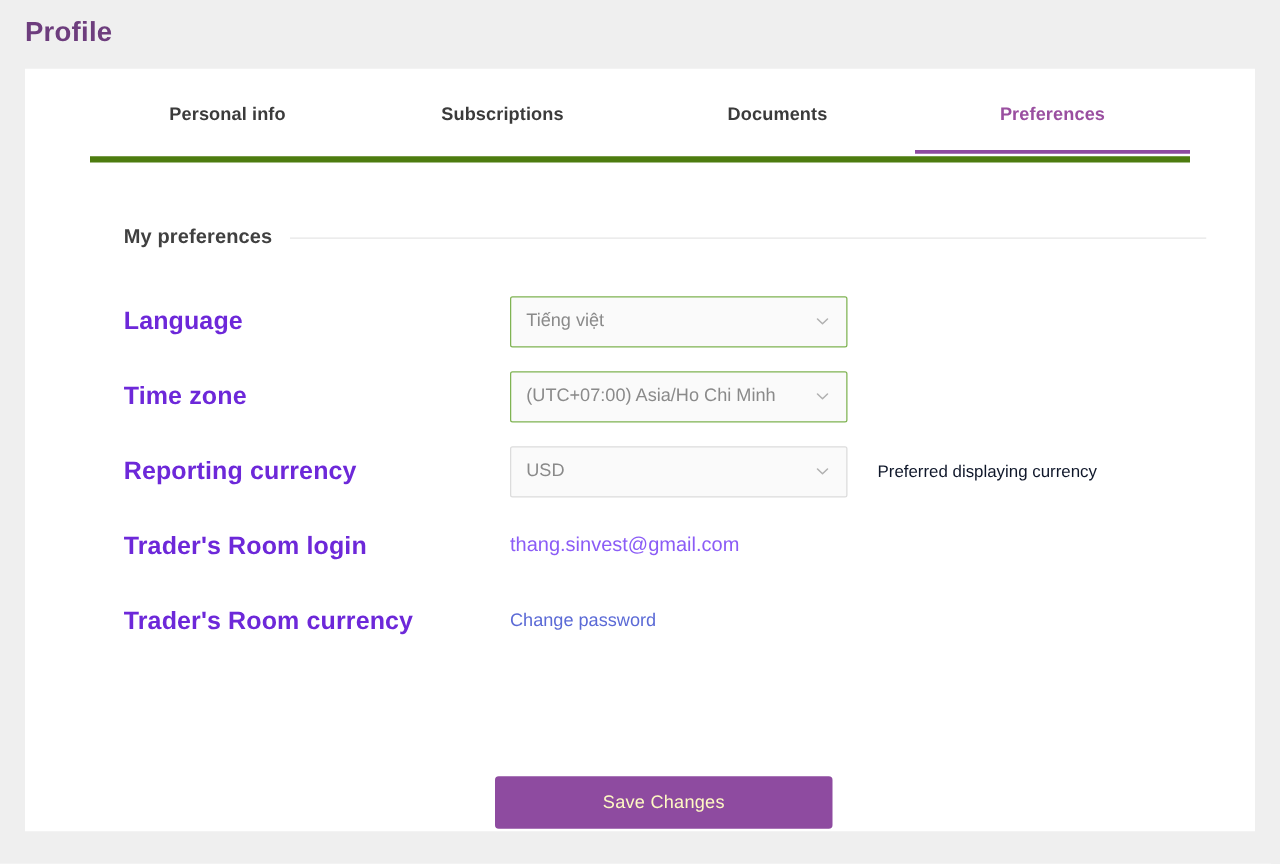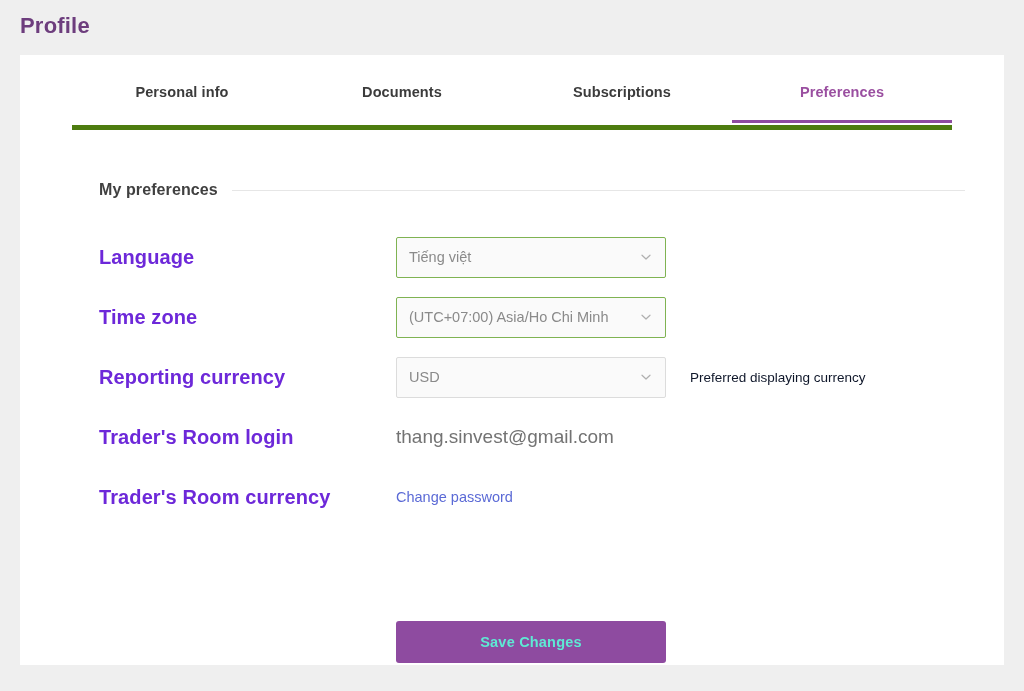--- a/index.html
+++ b/index.html
@@ -112,20 +112,21 @@
   .f-label {
     width: 297px;
     font-size: 20px;
     font-weight: bold;
     color: #6d28d9;
     letter-spacing: 0.1px;
   }
   .f-control {
     width: 218px;
     position: relative;
+    margin-left: 12px;
   }
 
   .select {
     position: relative;
     width: 270px;
     height: 41px;
     background: #fafafa;
     border: 1px solid #dcdcdc;
     border-radius: 2px;
     display: flex;
@@ -155,62 +156,62 @@
     position: absolute;
     left: 294px;
     top: 50%;
     transform: translateY(-50%);
     font-size: 13.5px;
     color: #0f172a;
     white-space: nowrap;
   }
 
   .static-value {
-    font-size: 19px;
-    color: #737373;
+    font-size: 16px;
+    color: #8b5cf6;
     white-space: nowrap;
   }
   .link {
     font-size: 14.5px;
     color: #5b6ad6;
     cursor: pointer;
     white-space: nowrap;
   }
 
   
   .save-wrap {
     position: absolute;
     left: 376px;
     top: 566px;
   }
   .save-btn {
     width: 270px;
     height: 42px;
     background: #8e4ba0;
-    color: #5eead4;
+    color: #fef9c3;
     border: none;
     border-radius: 3px;
     font-family: "Liberation Sans", sans-serif;
     font-size: 14.5px;
-    font-weight: bold;
+    font-weight: normal;
     cursor: pointer;
     letter-spacing: 0.2px;
   }
 </style>
 </head>
 <body>
 
 <div class="page-title">Profile</div>
 
 <div class="card">
 
   <div class="tabs">
     <div class="tab">Personal info</div>
+    <div class="tab">Subscriptions</div>
     <div class="tab">Documents</div>
-    <div class="tab">Subscriptions</div>
     <div class="tab active">Preferences</div>
   </div>
 
   <div class="section-head">
     <div class="section-title">My preferences</div>
     <div class="section-rule"></div>
   </div>
 
   <div class="form">
 

